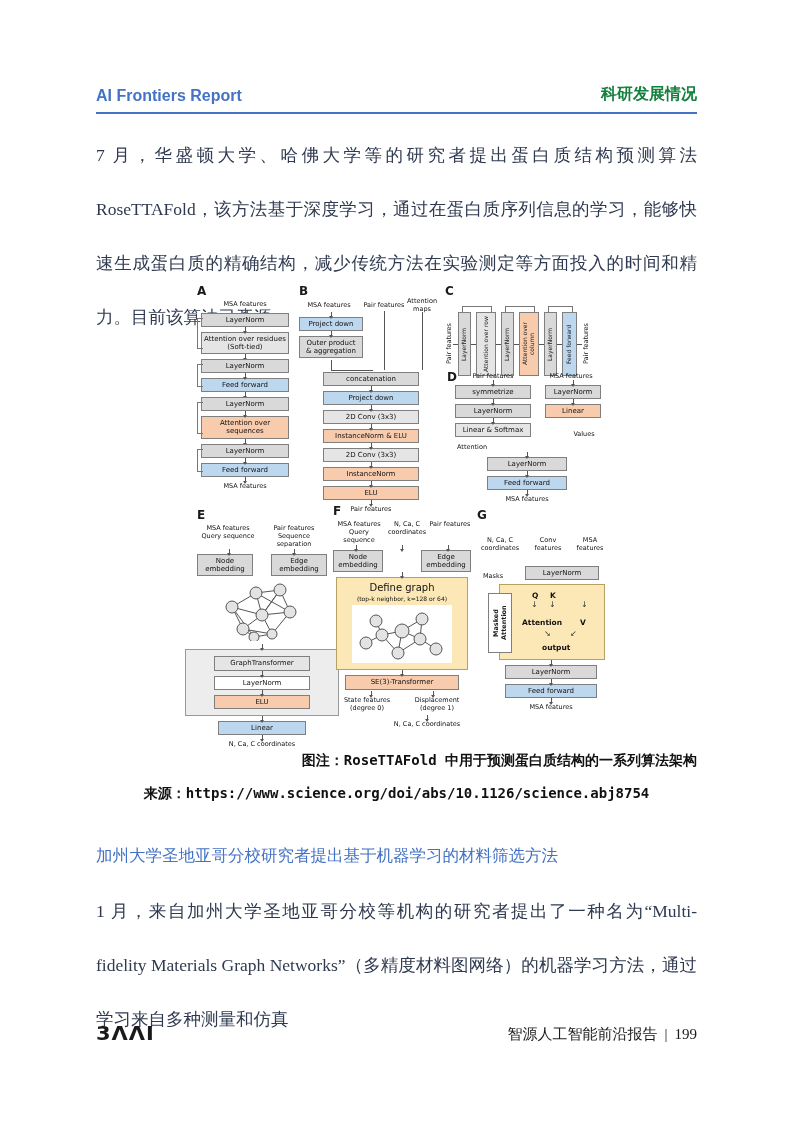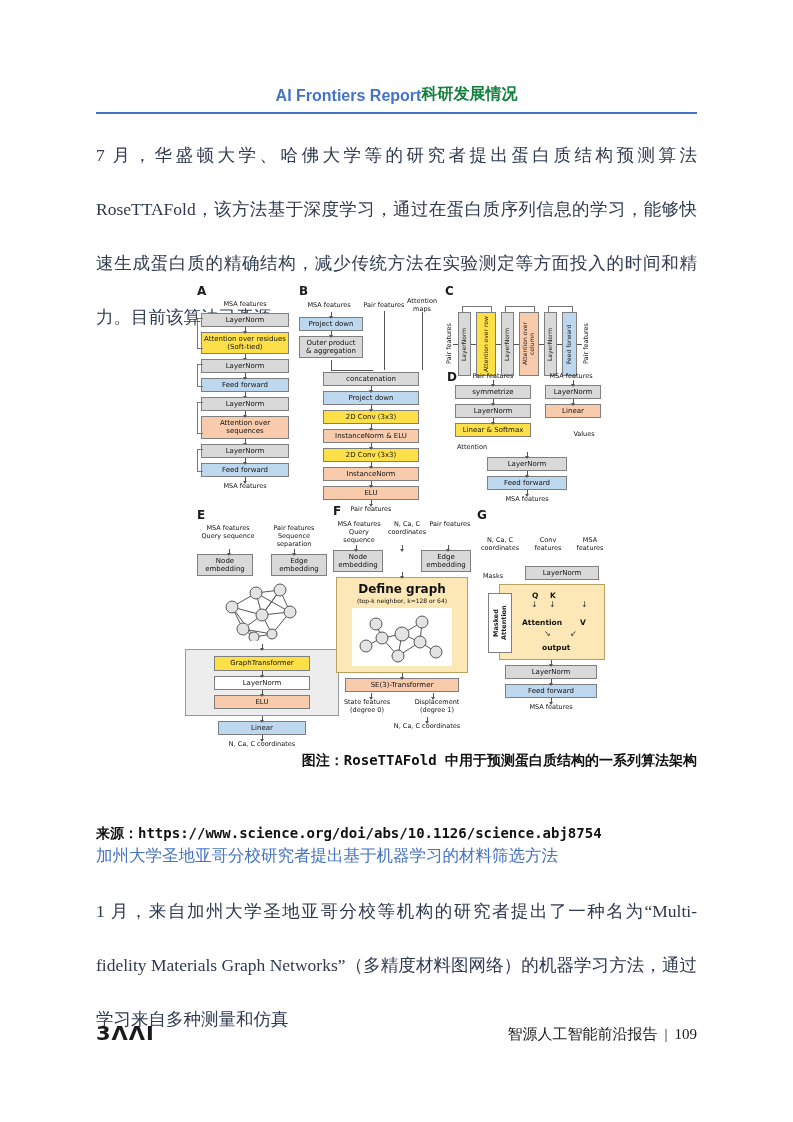--- a/index.html
+++ b/index.html
@@ -1,46 +1,46 @@
 <!DOCTYPE html>
 <html><head>
 <meta charset="utf-8">
 <style>
   html,body{margin:0;padding:0}
   body{width:793px;height:1122px;position:relative;background:#ffffff;overflow:hidden}
 
   
-  .hdr{position:absolute;top:84px;left:96px;width:601px;display:flex;justify-content:center;align-items:flex-end;padding-bottom:7px;border-bottom:2px solid #4472C4}
+  .hdr{position:absolute;top:84px;left:96px;width:601px;display:flex;justify-content:space-between;align-items:flex-end;padding-bottom:7px;border-bottom:2px solid #4472C4}
   .hdr-left{font:bold 16px "Liberation Sans",sans-serif;color:#4472C4}
   .hdr-right{font:bold 16px "Liberation Serif",serif;color:#15803d}
   .ftr{position:absolute;top:1022px;left:96px;width:601px;display:flex;justify-content:space-between;align-items:center}
   .logo{font:800 21px "DejaVu Sans",sans-serif;color:#1a1a1a;letter-spacing:1px;transform:scaleY(.92)}
   .ftr-right{font:15px "Liberation Serif",serif;color:#1a1a1a}
   .ftr-right .sep{margin:0 7px;font-weight:300}
 
   
   .para{position:absolute;left:96px;width:601px;font:17.5px/54px "Liberation Serif","DejaVu Serif",serif;color:#2F3A50;text-align:justify}
   .p1{top:128px}
   .p2{top:884px}
   .sec-head{position:absolute;top:845px;left:96px;width:601px;font:16.5px "Liberation Serif",serif;color:#4472C4}
 
   
   .figcap{position:absolute;top:752px;left:96px;width:601px;text-align:right;font:bold 14px "DejaVu Sans Mono",monospace;color:#111}
-  .figsrc{position:absolute;top:825px;left:96px;width:601px;font:bold 14px "DejaVu Sans Mono",monospace;color:#111}
+  .figsrc{position:absolute;top:785px;left:96px;width:601px;text-align:center;font:bold 14px "DejaVu Sans Mono",monospace;color:#111}
   .figsrc a{color:#111;text-decoration:none}
 
   
   .fig{position:absolute;top:282px;left:96px;width:601px;height:462px}
   .canvas{position:absolute;left:99px;top:0;width:412px;height:462px}
   .panel{position:absolute;font-family:"DejaVu Sans",sans-serif;color:#1a1a1a}
   .plabel{font:bold 12px "DejaVu Sans",sans-serif;margin-bottom:2px}
   .stack{display:flex;flex-direction:column;align-items:center}
   .fb{box-sizing:border-box;border:1px solid #7f7f7f;background:#eee;font:7px/1.15 "DejaVu Sans",sans-serif;color:#111;
       text-align:center;padding:2px 2px;display:flex;align-items:center;justify-content:center;min-height:13px;width:88px;white-space:pre-line}
-  .g{background:#D9D9D9}.y{background:#fde047}.p{background:#F8CBAD}.b{background:#BDD7EE}.w{background:#fff}
+  .g{background:#D9D9D9}.y{background:#e5e5e5}.p{background:#F8CBAD}.b{background:#BDD7EE}.w{background:#fff}
   .lbl{font:6.5px/1.25 "DejaVu Sans",sans-serif;text-align:center;white-space:pre-line;color:#111}
   .arr{width:1px;height:5px;background:#555;position:relative;flex:none}
   .arr:after{content:"";position:absolute;left:-2px;bottom:-2px;border-left:2px solid transparent;border-right:2px solid transparent;border-top:3px solid #555}
   .res{position:relative;display:flex;flex-direction:column;align-items:center;width:100%}
   .res:before{content:"";position:absolute;left:0;top:5px;bottom:5px;width:5px;border:1px solid #777;border-right:none}
   .vline{position:absolute;width:1px;background:#555}
   .hline{position:absolute;height:1px;background:#555}
   .vb{box-sizing:border-box;writing-mode:vertical-rl;transform:rotate(180deg);border:1px solid #7f7f7f;height:64px;width:13px;
       font:6px/1.1 "DejaVu Sans",sans-serif;display:flex;align-items:center;justify-content:center;text-align:center;padding:1px;flex:none}
   .vb.wide{width:20px}
@@ -261,21 +261,21 @@
     </div>
     <div style="display:flex;justify-content:space-between">
       <div class="fb g" style="width:50px">Node
 embedding</div>
       <div class="fb g" style="width:50px">Edge
 embedding</div>
     </div>
     <div class="stack">
       <i class="arr"></i>
       <div class="big" style="width:130px;padding:4px 0 6px">
-        <div class="lbl" style="font-weight:bold;font-size:12px">Define graph</div>
+        <div class="lbl" style="font-weight:normal;font-size:10px">Define graph</div>
         <div class="lbl" style="font-size:6px">(top-k neighbor, k=128 or 64)</div>
         <div style="background:#fff;width:100px;height:58px;margin:3px auto 0">
           <svg width="100" height="58" viewBox="0 0 100 58">
             <g stroke="#555" stroke-width="1" fill="none">
               <path d="M14 38 L30 30 L50 26 L70 14 M50 26 L68 34 L84 44 M50 26 L46 48 M30 30 L24 16 M68 34 L70 14 M46 48 L68 34 M30 30 L46 48"></path>
             </g>
             <g fill="#e3e3e3" stroke="#555" stroke-width="1">
               <circle cx="14" cy="38" r="6"></circle>
                   <circle cx="30" cy="30" r="6"></circle>
                   <circle cx="24" cy="16" r="6"></circle>
@@ -347,15 +347,15 @@
 
 <div class="figcap">图注：RoseTTAFold 中用于预测蛋白质结构的一系列算法架构</div>
 <div class="figsrc"><span>来源：</span><a href="#">https://www.science.org/doi/abs/10.1126/science.abj8754</a></div>
 
 <div class="sec-head">加州大学圣地亚哥分校研究者提出基于机器学习的材料筛选方法</div>
 <div class="para p2">1 月，来自加州大学圣地亚哥分校等机构的研究者提出了一种名为“Multi-fidelity Materials Graph Networks”（多精度材料图网络）的机器学习方法，通过学习来自多种测量和仿真</div>
 
 <div class="ftr">
   <span class="logo">3ΛΛI</span>
   <span class="ftr-right">
-    <span>智源人工智能前沿报告</span><span class="sep">|</span><span>109</span>
+    <span>智源人工智能前沿报告</span><span class="sep">|</span><span>199</span>
   </span>
 </div>
 
 </body></html>

